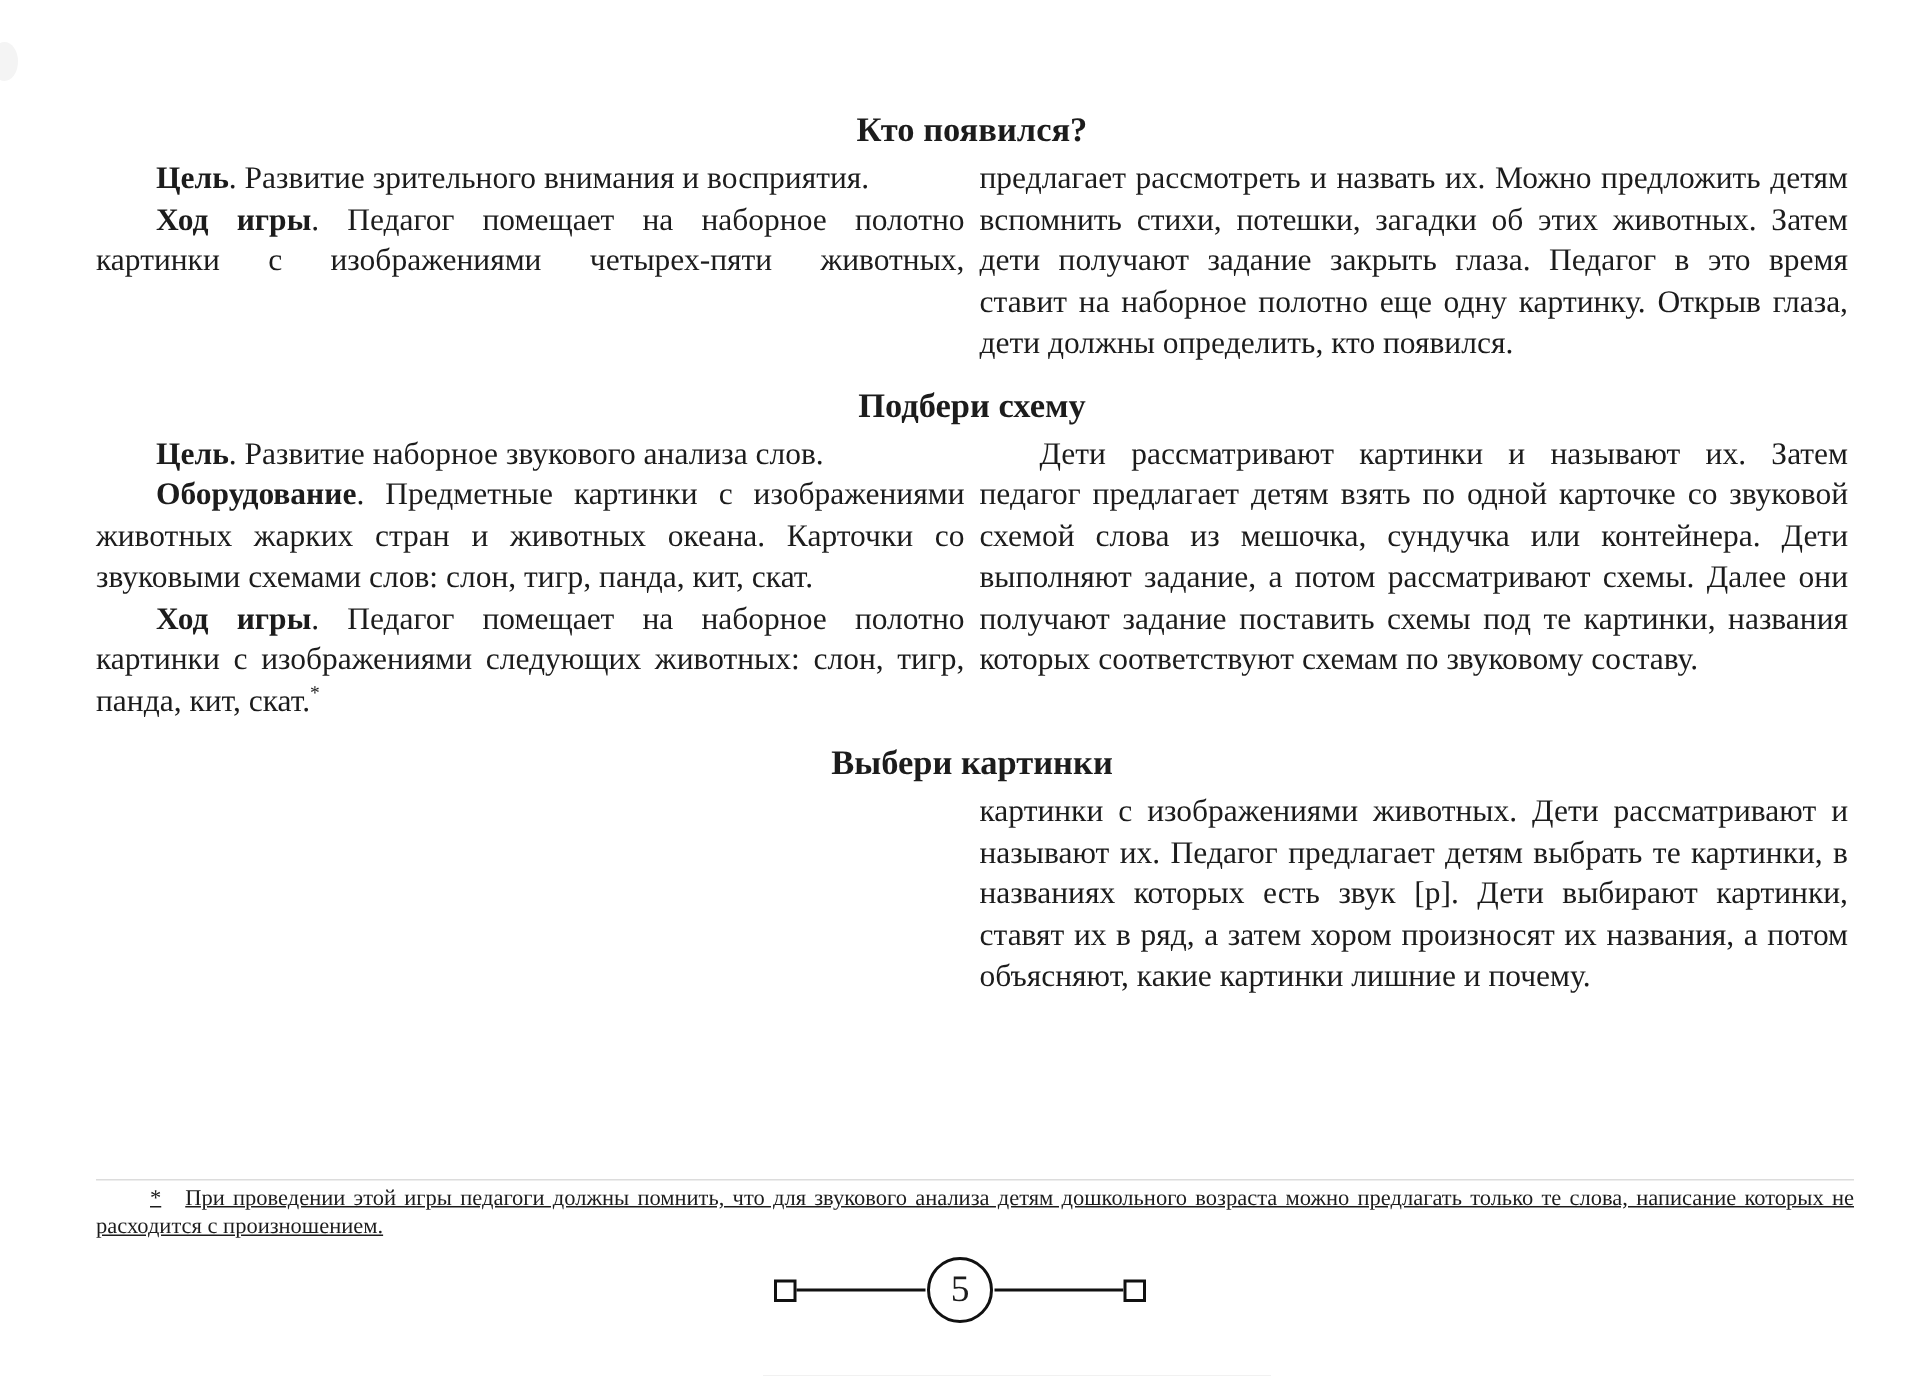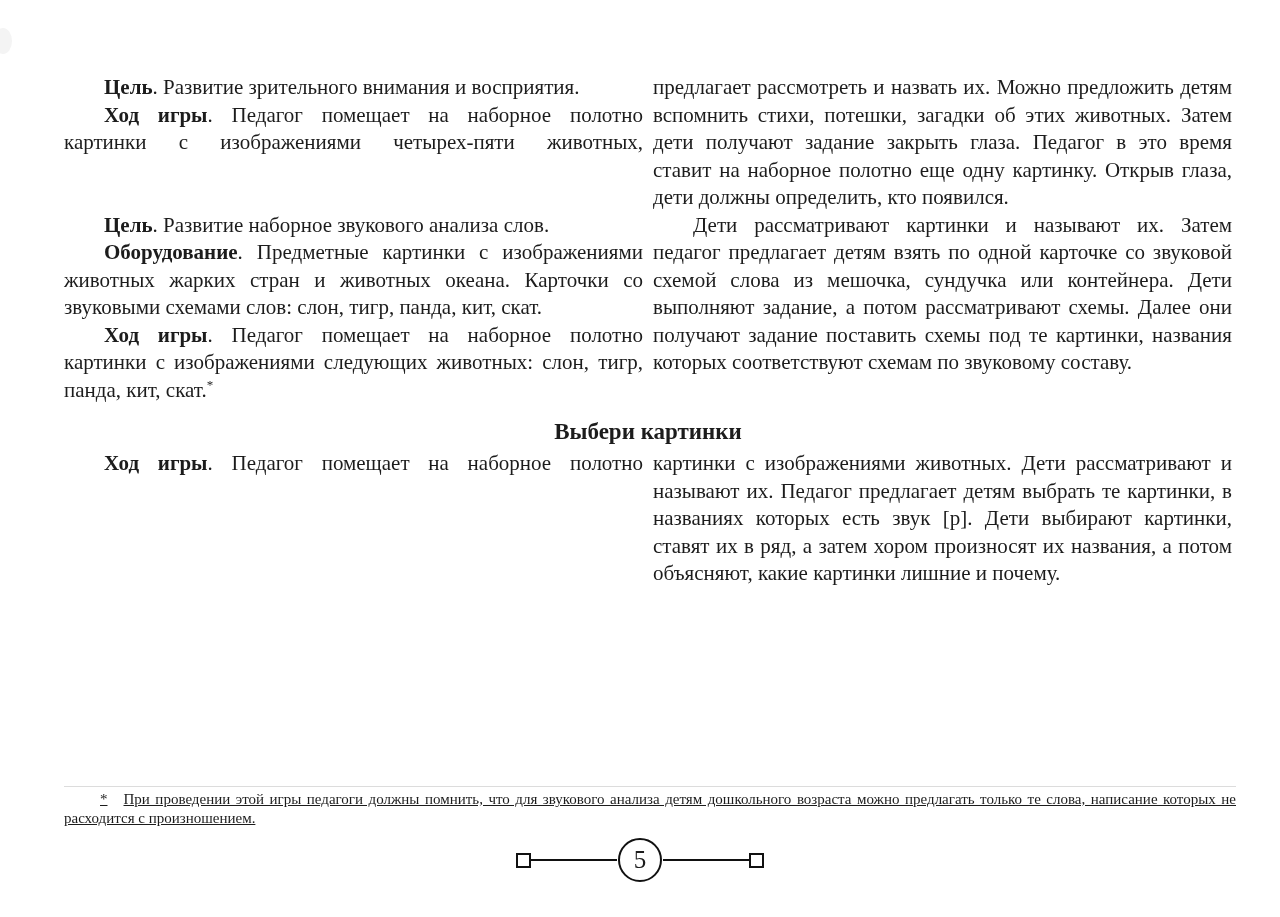--- a/index.html
+++ b/index.html
@@ -84,49 +84,50 @@
   }
 </style>
 </head>
 <body>
 
 <div class="page">
   <div class="scan-artifact"></div>
 
 
   <section class="game">
+    <h2 class="section-title">Кто появился?</h2>
     <div class="cols">
       <div class="col">
         <p class="indent"><span class="lead">Цель</span><span>. Развитие зрительного внимания и восприятия.</span></p>
         <p class="indent flow"><span class="lead">Ход игры</span><span>. Педагог помещает на наборное полотно картинки с изображениями четырех-пяти животных,</span></p>
       </div>
       <div class="col">
         <p><span>предлагает рассмотреть и назвать их. Можно предло­жить детям вспомнить стихи, потешки, загадки об этих животных. Затем дети получают задание закрыть глаза. Педагог в это время ставит на наборное полотно еще одну картинку. Открыв глаза, дети должны определить, кто появился.</span></p>
       </div>
     </div>
   </section>
 
   <section class="game">
+    <h2 class="section-title">Подбери схему</h2>
     <div class="cols">
       <div class="col">
         <p class="indent"><span class="lead">Цель</span><span>. Развитие наборное звукового анализа слов.</span></p>
         <p class="indent"><span class="lead">Оборудование</span><span>. Предметные картинки с изображе­ниями животных жарких стран и животных океана. Кар­точки со звуковыми схемами слов: слон, тигр, панда, кит, скат.</span></p>
         <p class="indent"><span class="lead">Ход игры</span><span>. Педагог помещает на наборное полотно картинки с изображениями следующих животных: слон, тигр, панда, кит, скат.</span><sup class="fnref">*</sup></p>
       </div>
       <div class="col">
         <p class="indent"><span>Дети рассматривают картинки и называют их. Затем педагог предлагает детям взять по одной карточке со зву­ковой схемой слова из мешочка, сундучка или контей­нера. Дети выполняют задание, а потом рассматривают схемы. Далее они получают задание поставить схемы под те картинки, названия которых соответствуют схе­мам по звуковому составу.</span></p>
       </div>
     </div>
   </section>
 
   <section class="game">
     <h2 class="section-title">Выбери картинки</h2>
     <div class="cols">
       <div class="col">
-        <p class="indent flow"><span class="lead">Ход игры</span><span>. Педагог помещает на наборное полотно</span></p>
       </div>
       <div class="col">
         <p><span>картинки с изображениями животных. Дети рассматри­вают и называют их. Педагог предлагает детям выбрать те картинки, в названиях которых есть звук [р]. Дети вы­бирают картинки, ставят их в ряд, а затем хором произ­носят их названия, а потом объясняют, какие картинки лишние и почему.</span></p>
       </div>
     </div>
   </section>
 
   <div class="fn-rule"></div>
 
   <div class="footnote">

